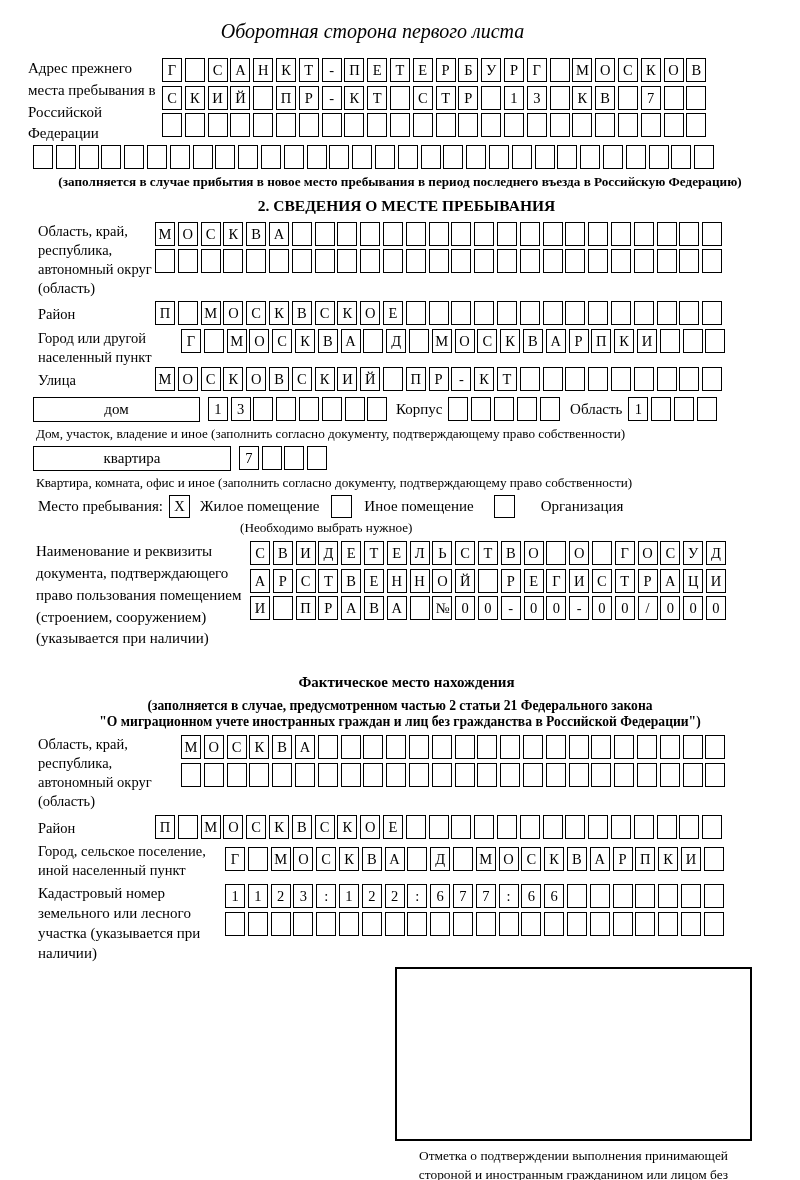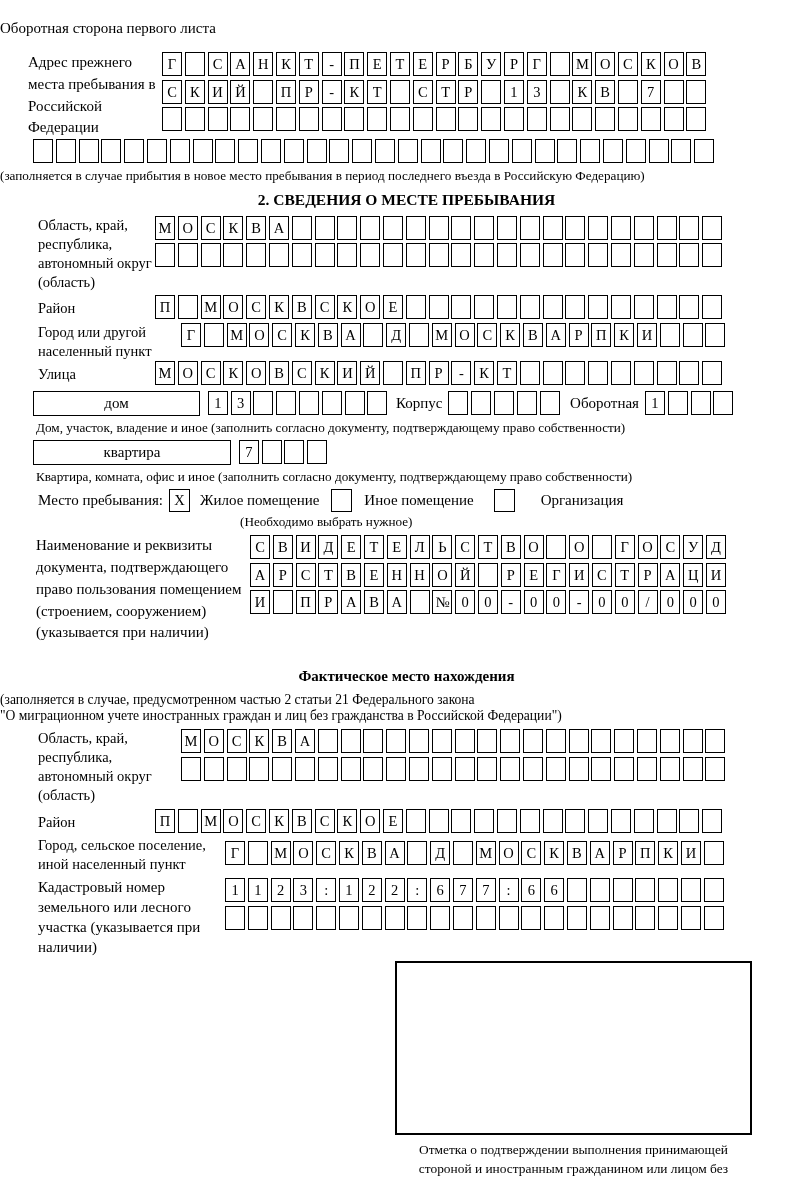--- a/index.html
+++ b/index.html
@@ -1,35 +1,35 @@
 <!DOCTYPE html>
 <html><head>
 <meta charset="utf-8">
 <style>
   html,body{margin:0;padding:0;background:#fff;}
   body{
     width:800px;height:1180px;overflow:hidden;
     font-family:"Liberation Serif","DejaVu Serif",serif;
     color:#000;font-size:15px;
   }
-  .header-note{padding:20px 55px 0 0;text-align:left;font-size:15px;}
+  .header-note{padding:20px 55px 0 0;text-align:center;font-size:20px;font-style:italic;}
   .group{display:flex;align-items:flex-start;}
   .glabel{font-size:14.5px;line-height:1.32;}
   .boxrow{white-space:nowrap;height:27.5px;}
   .cbox{
     display:inline-block;width:18px;height:22px;border:1.5px solid #000;
     margin-right:2.8px;text-align:center;font-size:14.5px;line-height:22px;
     vertical-align:top;
   }
   .widebox{
     display:inline-block;border:1.5px solid #000;height:23px;line-height:23px;
     text-align:center;font-size:15px;vertical-align:top;
   }
   .caption{font-size:13.2px;}
-  .caption-center{font-size:13.2px;}
+  .caption-center{font-size:13.2px;text-align:center;font-weight:bold;}
   .sec-title{font-weight:bold;text-align:center;font-size:15.5px;padding-left:13px;}
   .ckbox{
     display:inline-block;width:19px;height:21px;border:1.5px solid #000;
     text-align:center;font-size:14.5px;line-height:21px;vertical-align:middle;
   }
   .stamp-wrap{margin:4px 0 0 395px;width:357px;}
   .stamp-box{width:353px;height:170px;border:2px solid #000;}
   .stamp-caption{margin-top:5px;font-size:13.4px;line-height:1.42;text-align:center;}
   .mesto-row{margin:4px 0 0 38px;display:flex;align-items:center;font-size:15px;}
 </style>
@@ -71,21 +71,21 @@
 
 <div class="group" style="margin:0 0 0 38px;align-items:center;">
   <div class="glabel" style="width:117px;">Улица</div>
   <div class="boxrow"><span class="cbox">М</span><span class="cbox">О</span><span class="cbox">С</span><span class="cbox">К</span><span class="cbox">О</span><span class="cbox">В</span><span class="cbox">С</span><span class="cbox">К</span><span class="cbox">И</span><span class="cbox">Й</span><span class="cbox"></span><span class="cbox">П</span><span class="cbox">Р</span><span class="cbox">-</span><span class="cbox">К</span><span class="cbox">Т</span><span class="cbox"></span><span class="cbox"></span><span class="cbox"></span><span class="cbox"></span><span class="cbox"></span><span class="cbox"></span><span class="cbox"></span><span class="cbox"></span><span class="cbox"></span></div>
 </div>
 
 <div style="margin:3px 0 0 33px;white-space:nowrap;">
   <span class="widebox" style="width:165px;">дом</span>
   <span style="display:inline-block;width:4px;"></span><span class="boxrow" style="display:inline-block;"><span class="cbox">1</span><span class="cbox">3</span><span class="cbox"></span><span class="cbox"></span><span class="cbox"></span><span class="cbox"></span><span class="cbox"></span><span class="cbox"></span></span>
   <span style="font-size:15px;margin:0 6px 0 2px;vertical-align:top;line-height:25px;">Корпус</span><span class="boxrow" style="display:inline-block;"><span class="cbox"></span><span class="cbox"></span><span class="cbox"></span><span class="cbox"></span><span class="cbox"></span></span>
-  <span style="font-size:15px;margin:0 6px 0 4px;vertical-align:top;line-height:25px;">Оборотная</span><span class="boxrow" style="display:inline-block;"><span class="cbox">1</span><span class="cbox"></span><span class="cbox"></span><span class="cbox"></span></span>
+  <span style="font-size:15px;margin:0 6px 0 4px;vertical-align:top;line-height:25px;">Область</span><span class="boxrow" style="display:inline-block;"><span class="cbox">1</span><span class="cbox"></span><span class="cbox"></span><span class="cbox"></span></span>
 </div>
 <div class="caption" style="margin:1px 0 0 36px;">Дом, участок, владение и иное (заполнить согласно документу, подтверждающему право собственности)</div>
 
 <div style="margin:4px 0 0 33px;white-space:nowrap;">
   <span class="widebox" style="width:196px;">квартира</span>
   <span style="display:inline-block;width:4px;"></span><span class="boxrow" style="display:inline-block;"><span class="cbox">7</span><span class="cbox"></span><span class="cbox"></span><span class="cbox"></span></span>
 </div>
 <div class="caption" style="margin:2px 0 0 36px;">Квартира, комната, офис и иное (заполнить согласно документу, подтверждающему право собственности)</div>
 
 <div class="mesto-row">

